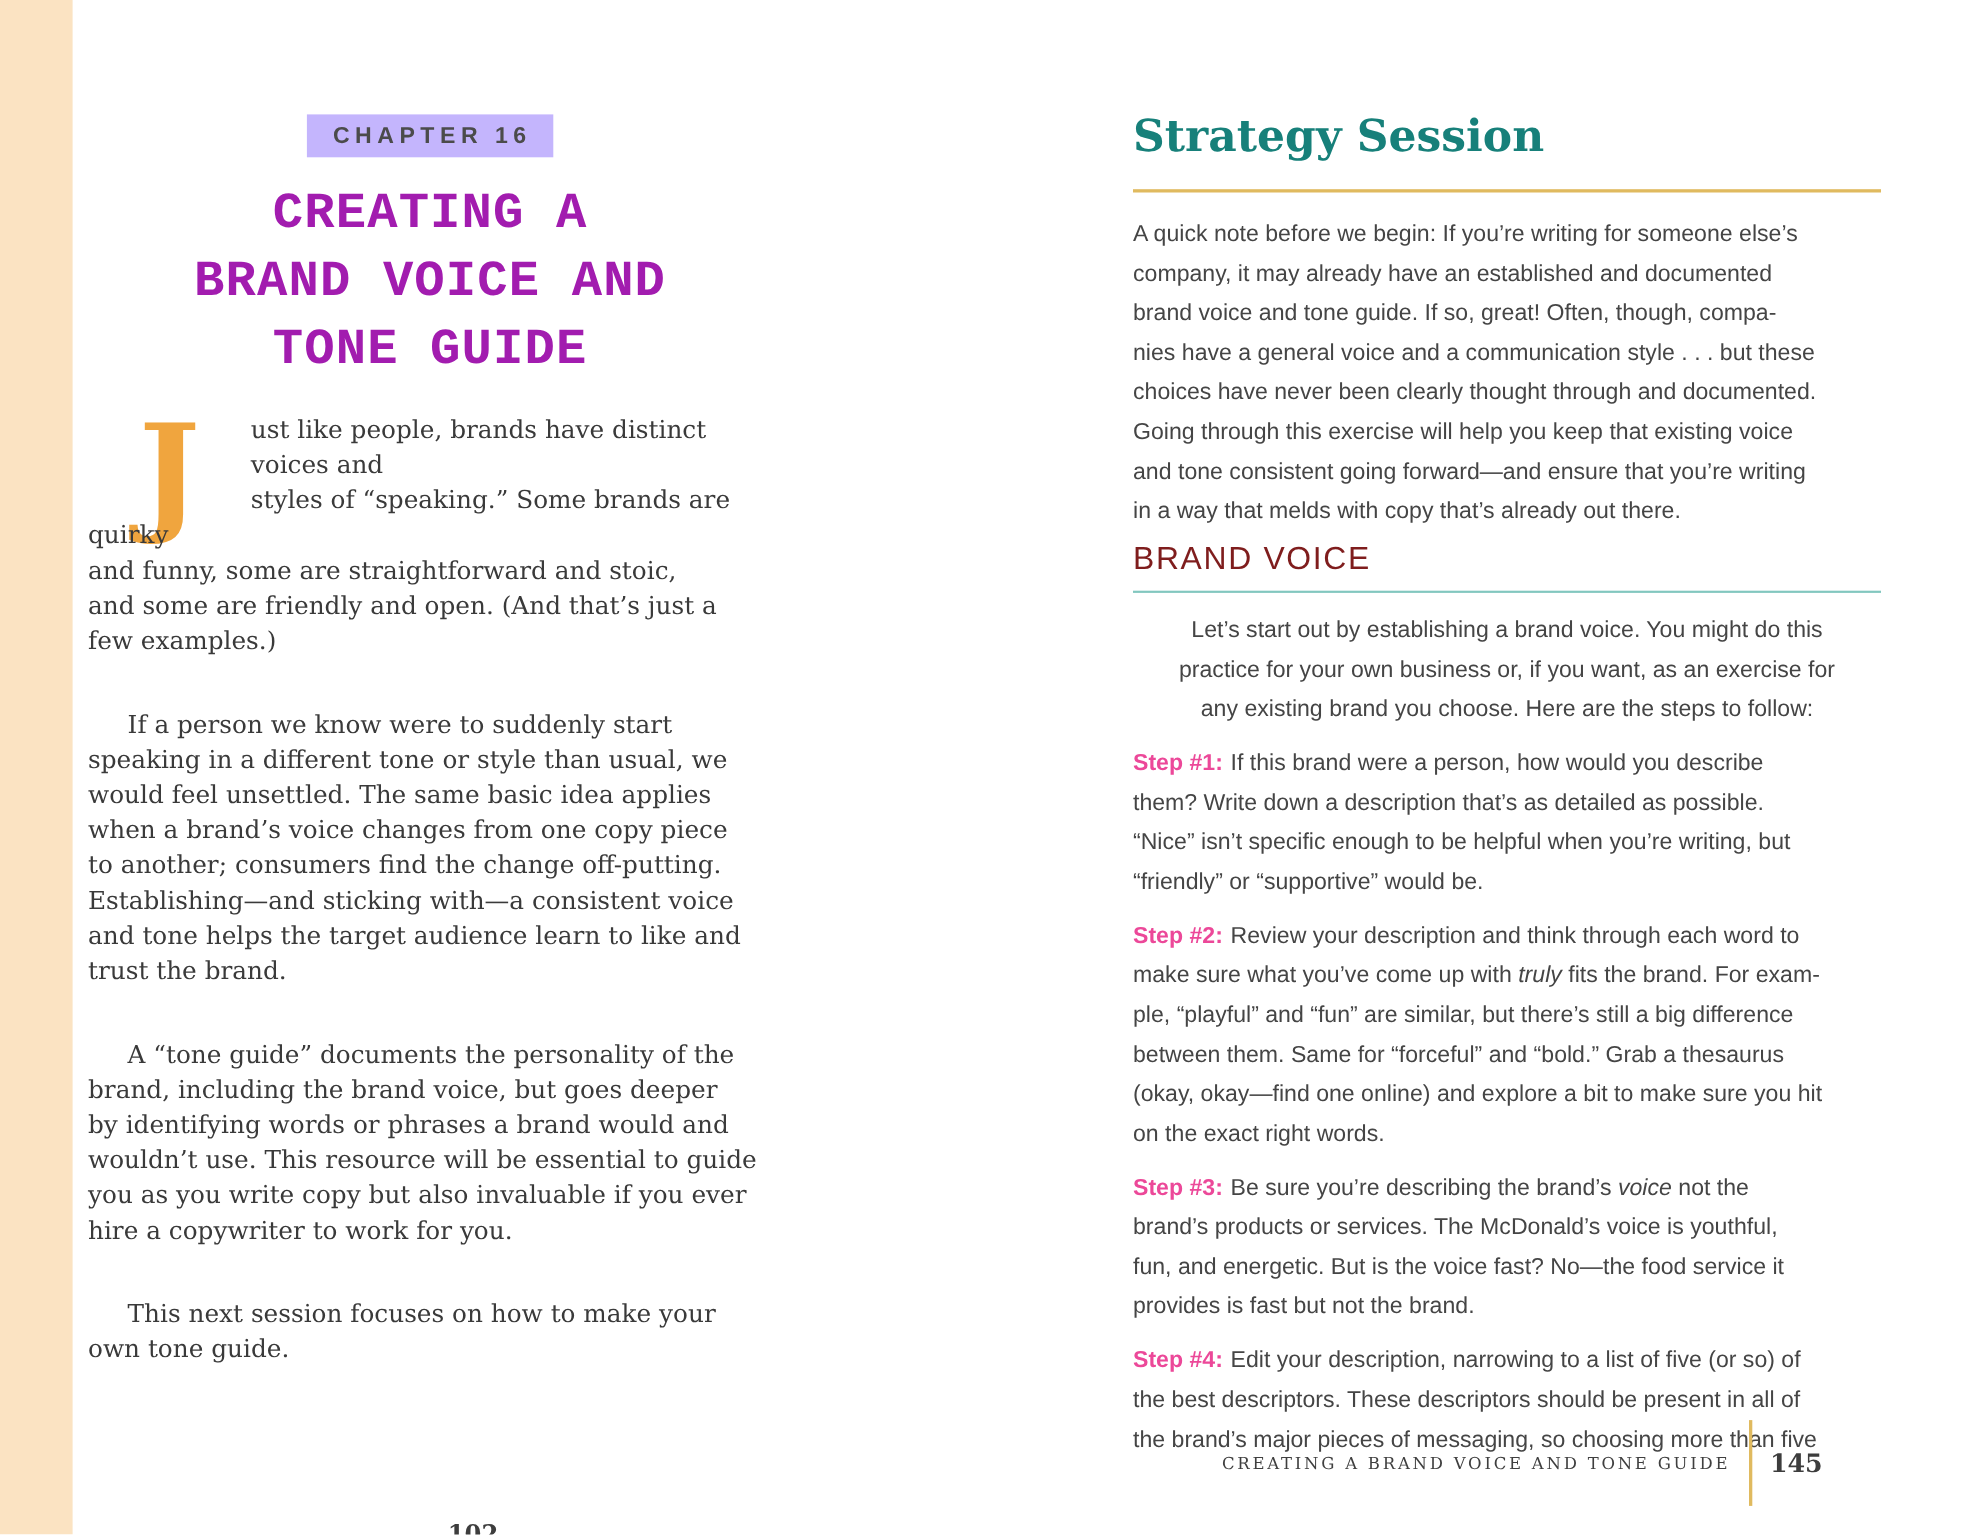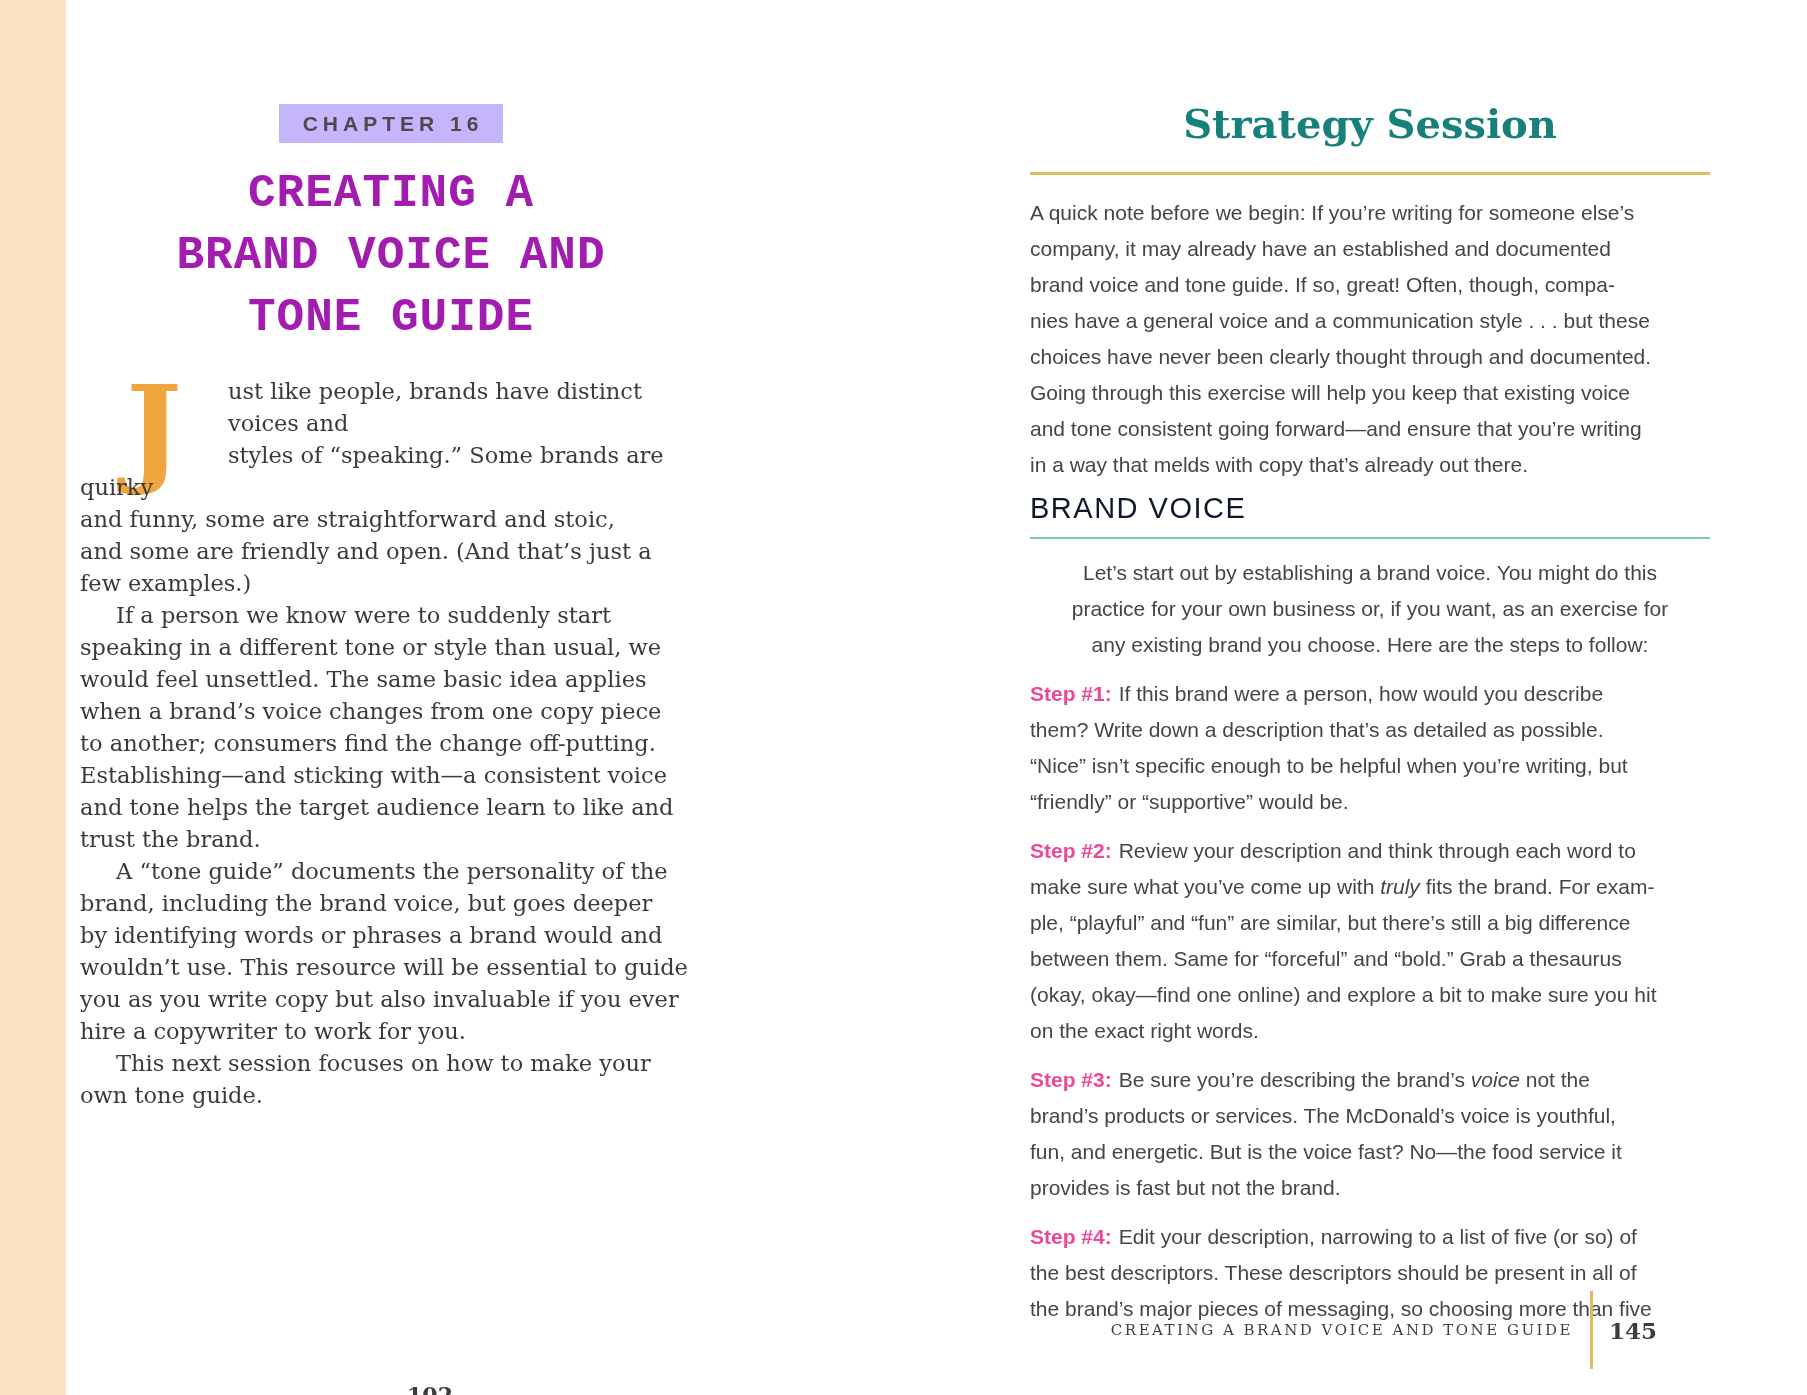--- a/index.html
+++ b/index.html
@@ -43,21 +43,21 @@
     white-space:pre-line;
   }
   .lp-body{
     margin-top:26px;
     font-family:"DejaVu Serif", serif;
     font-size:22.5px;
     line-height:32px;
     color:#3a3a3a;
   }
   .lp-body p{margin:0;}
-  .lp-body p.ind{text-indent:36px;}
+  .lp-body p.ind{text-indent:36px;margin-top:44px;}
   .pre{white-space:pre-line;}
   .dropcap{
     float:left;
     width:148px;
     text-align:center;
     font-family:"DejaVu Serif", serif;
     font-weight:bold;
     color:#f0a53e;
     font-size:118px;
     line-height:92px;
@@ -69,35 +69,34 @@
     position:absolute;left:1030px;top:100px;width:680px;
     color:#454545;
   }
   .rp-heading{
     margin:0;
     font-family:"DejaVu Serif", serif;
     font-weight:bold;
     color:#17807a;
     font-size:40px;
     line-height:48px;
-    text-align:center;
   }
   .gold-rule{
     height:3px;background:#e0ba5f;border:none;margin:24px 0 0 0;
   }
   .rp-intro{
     margin:20px 0 0 0;
     font-size:21px;
     line-height:36px;
   }
   .rp-subheading{
     margin:8px 0 0 0;
     font-family:"Liberation Sans", sans-serif;
     font-weight:normal;
-    color:#0f172a;
+    color:#7f1d1d;
     font-size:29px;
     letter-spacing:1.5px;
     line-height:34px;
   }
   .teal-rule{
     height:2px;background:#82c7bf;border:none;margin:12px 0 0 0;
   }
   .rp-section-intro{
     margin:16px 0 0 0;
     font-size:21px;

